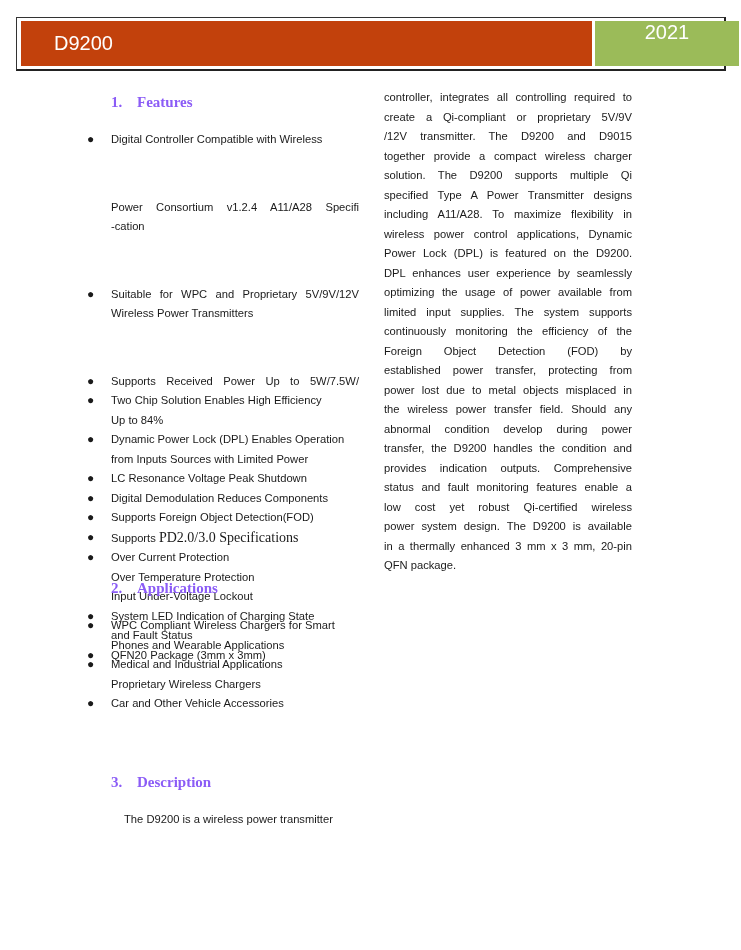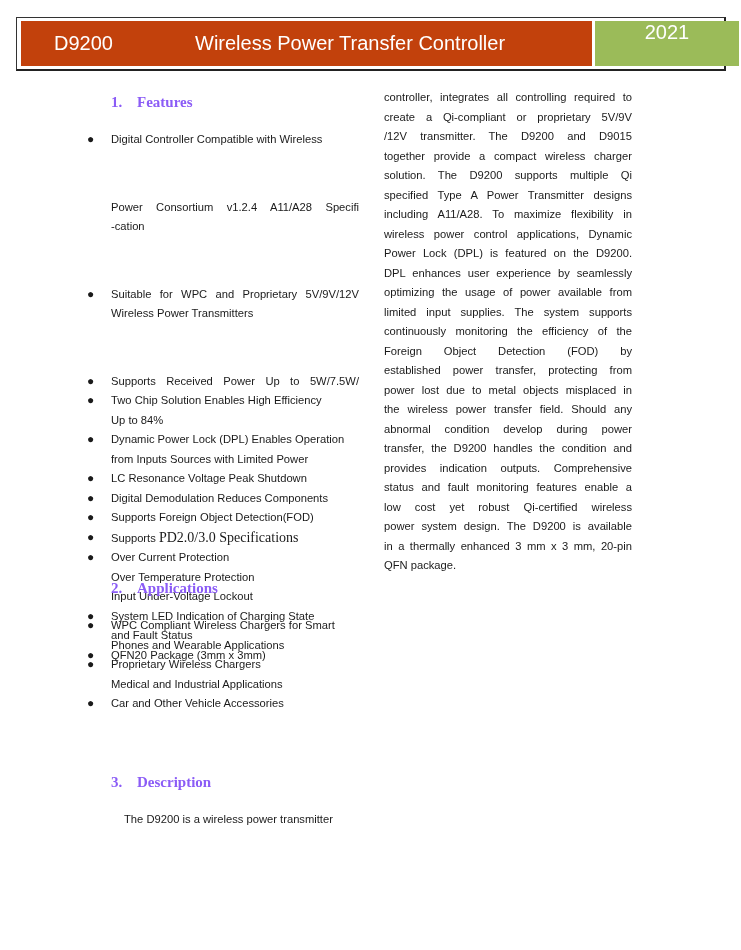--- a/index.html
+++ b/index.html
@@ -62,21 +62,20 @@
     .right-line { display: block; }
     .right-line.j { text-align: justify; text-align-last: justify; }
     .right-line.l { text-align: left; text-align-last: left; }
   </style>
 </head>
 <body>
 
 <div class="header-frame">
   <div class="header-main" style="background: #c2410c;">
     <span class="header-code">D9200</span>
-    <span class="header-title">Wireless Power Transfer Controller</span>
   </div>
   <div class="header-year" style="background: rgb(155, 187, 89);">
     <span>2021</span>
   </div>
 </div>
 
 <div class="col-left">
 
   <div class="section-heading" style="top:94px;">
     <span class="num">1.</span><span>Features</span>
@@ -146,22 +145,22 @@
   </div>
 
   <ul class="list" id="applications-list" style="top:616px;">
       <li class="list-item">
         <span class="bullet">●</span>
         <span class="line">WPC Compliant Wireless Chargers for Smart</span>
         <span class="line">Phones and Wearable Applications</span>
       </li>
       <li class="list-item">
         <span class="bullet">●</span>
+        <span class="line">Medical and Industrial Applications</span>
         <span class="line">Proprietary Wireless Chargers</span>
-        <span class="line">Medical and Industrial Applications</span>
       </li>
       <li class="list-item">
         <span class="bullet">●</span>
         <span class="line">Car and Other Vehicle Accessories</span>
       </li>
     </ul>
 
   <div class="section-heading" style="top:774px;">
     <span class="num">3.</span><span>Description</span>
   </div>

